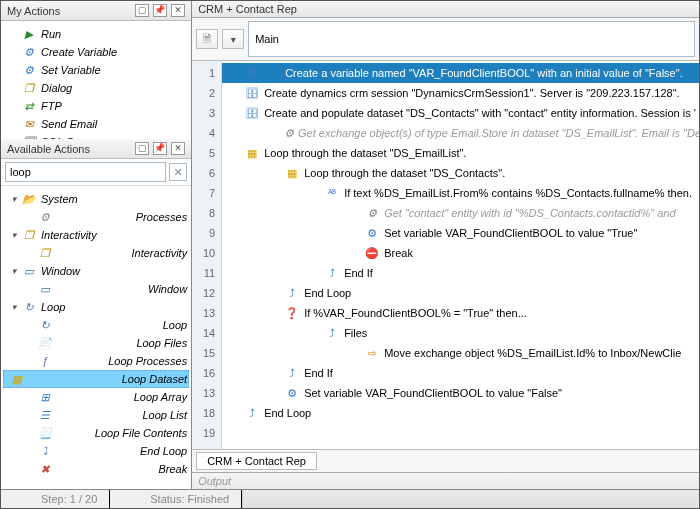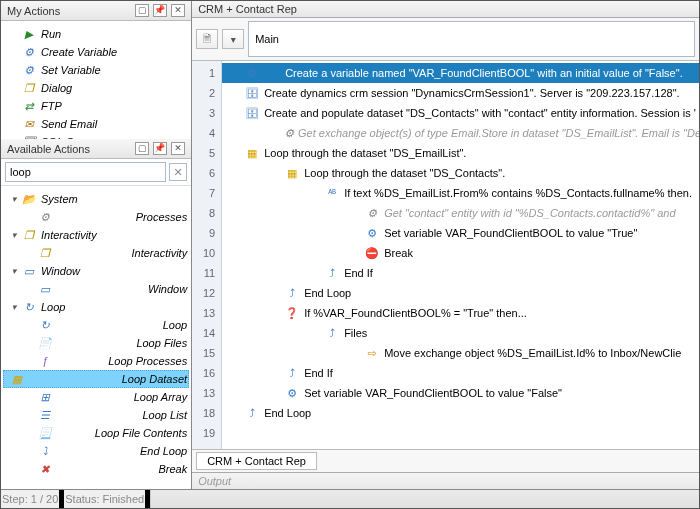--- a/index.html
+++ b/index.html
@@ -33,21 +33,21 @@
 .code { flex: 1; padding-top: 2px; overflow: hidden; }
 .line { height: 20px; line-height: 20px; display: flex; align-items: center; white-space: nowrap; padding-left: 4px; }
 .line .licon { width: 16px; height: 16px; display: flex; align-items: center; justify-content: center; margin-right: 4px; font-size: 11px; } .lv1 { padding-left: 22px; } .lv2 { padding-left: 62px; }
 .lv3 { padding-left: 102px; } .lv4 { padding-left: 142px; }
 .line.sel { background: #1e7fbf; color: #fff; gap: 21px; }
 .line.muted { color: #9a9a9a; font-style: italic; }
 .bot-tabs { border-top: 1px solid #bbb; background: #f7f7f7; padding: 2px 4px; }
 .bot-tab { display: inline-block; padding: 2px 10px; border: 1px solid #bbb; background: #fff; cursor: pointer; }
 .output-bar { border-top: 1px solid #aaa; padding: 2px 6px; background: linear-gradient(#f4f4f4,#e9e9e9); color: #9a9a9a; font-style: italic; }
 .status { height: 20px; border-top: 1px solid #888; display: flex; align-items: center; background: #f0f0f0; }
-.status .cell { border-right: 5px solid #000000; padding: 0 1px; height: 100%; display: flex; align-items: center; color: #888; }
+.status .cell { border-right: 1px solid #000000; padding: 0 12px; height: 100%; display: flex; align-items: center; color: #888; margin-left: 28px; }
 .status .rest { flex: 1; background: linear-gradient(#eaeaea,#e0e0e0); height: 100%; border-left: 1px solid #ccc; }
 .ico-run::before{content:"▶";color:#2a8a2a;} .ico-var::before{content:"⚙";color:#3a7ac8;}
 .ico-setvar::before{content:"⚙";color:#3a7ac8;} .ico-dlg::before{content:"❐";color:#b38f00;}
 .ico-ftp::before{content:"⇄";color:#2a8a2a;} .ico-mail::before{content:"✉";color:#b36a00;}
 .ico-sql::before{content:"🗄";} .ico-sys::before{content:"📂";color:#d6a400;}
 .ico-proc::before{content:"⚙";color:#888;} .ico-inter::before{content:"❐";color:#b38f00;}
 .ico-window::before{content:"▭";color:#3a7ac8;} .ico-loop::before{content:"↻";color:#3a7ac8;}
 .ico-loopfile::before{content:"📄";color:#d6a400;} .ico-loopexpr::before{content:"ƒ";color:#8a5ac8;}
 .ico-loopds::before{content:"▦";color:#d6a400;} .ico-looparr::before{content:"⊞";color:#3a7ac8;}
 .ico-looplist::before{content:"☰";color:#3a7ac8;} .ico-loopfc::before{content:"📃";color:#d6a400;}

